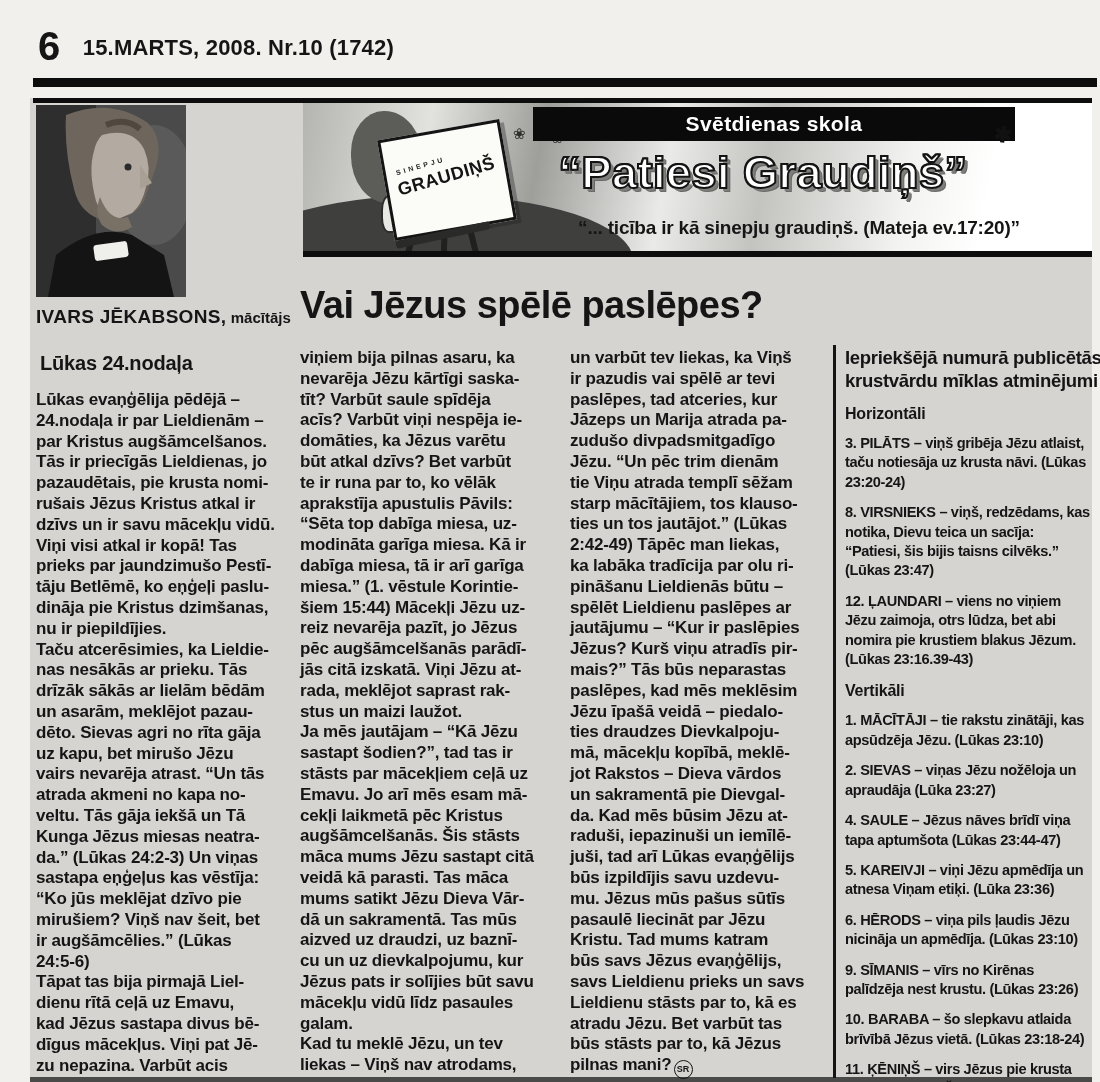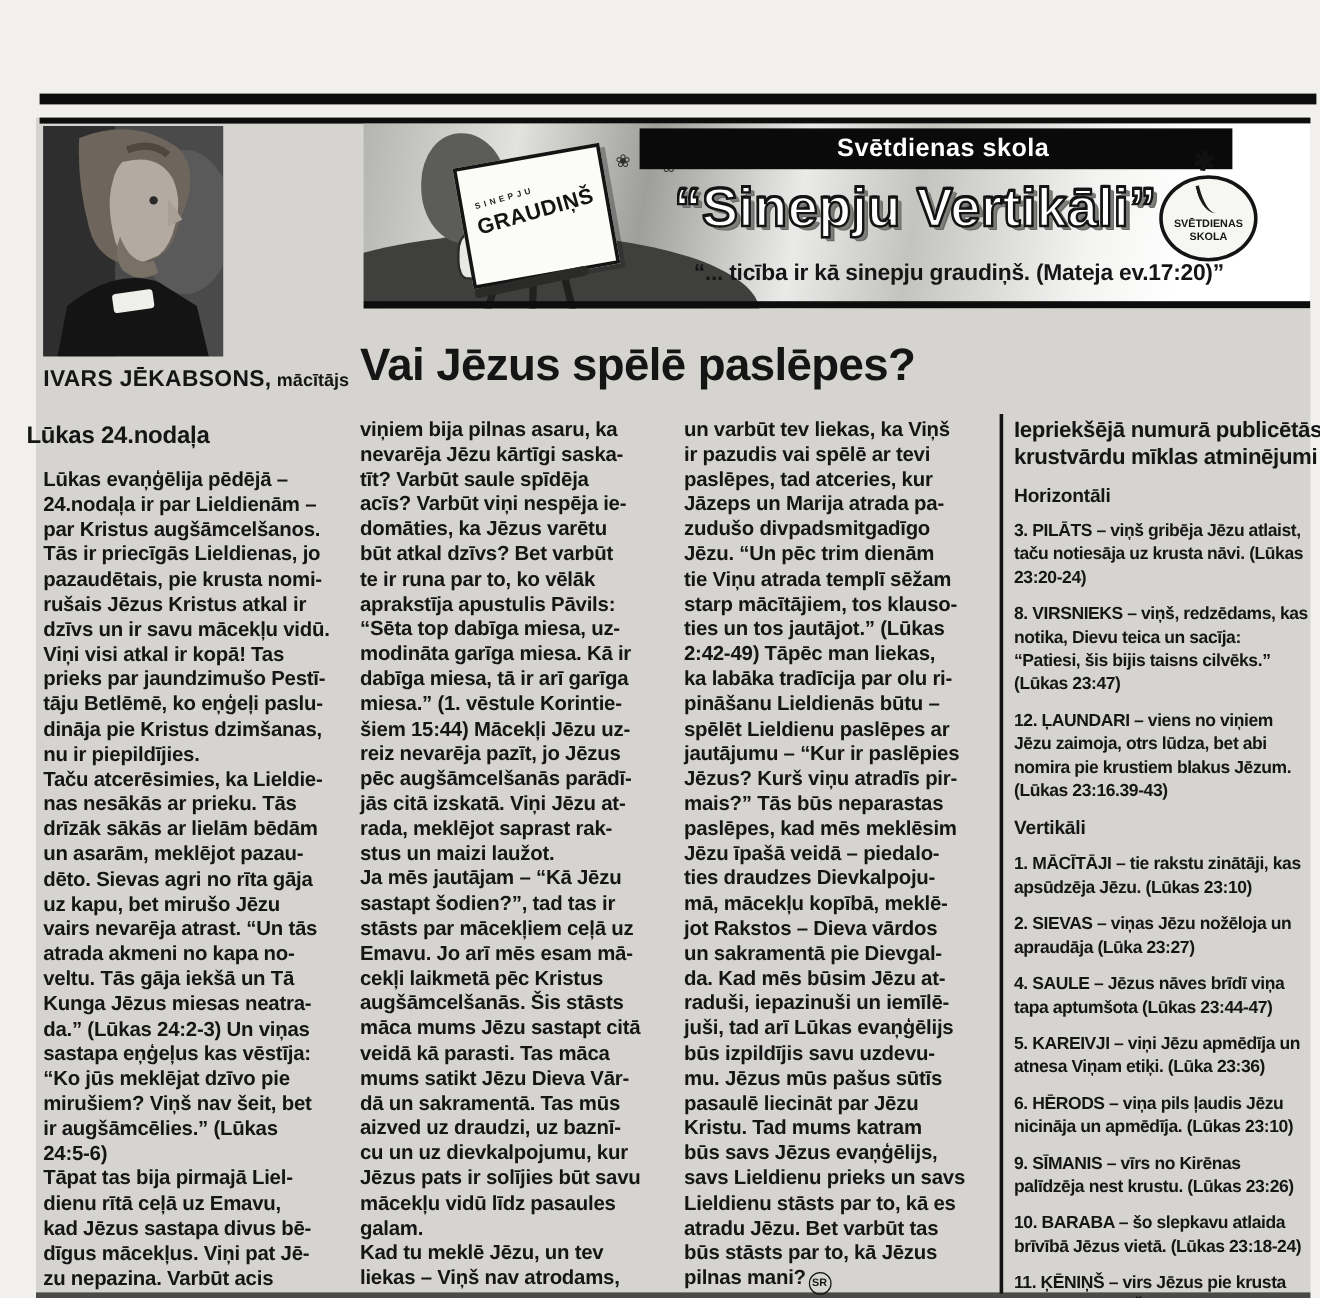--- a/index.html
+++ b/index.html
@@ -17,21 +17,21 @@
   
   .portrait{position:absolute;left:36px;top:105px;width:150px;height:192px;background:#3c3c3c;overflow:hidden;}
   .caption{position:absolute;left:36px;top:306px;white-space:nowrap;}
   .caption .nm{font-size:19px;font-weight:bold;letter-spacing:.3px;}
   .caption .rl{font-size:15px;font-weight:bold;}
   
   .banner{position:absolute;left:303px;top:103px;width:789px;height:154px;overflow:hidden;
     background:linear-gradient(100deg,#b4b4b1 0%,#e2e2df 16%,#9e9e9b 30%,#eaeae8 46%,#c3c3c0 58%,#f3f3f1 76%,#ffffff 86%,#ffffff 100%);}
   .banner-bottomline{position:absolute;left:0;bottom:0;width:100%;height:6px;background:#0d0d0d;}
   .kicker{position:absolute;left:230px;top:4px;width:482px;height:34px;background:#0a0a0a;color:#fff;
-          font-size:21px;font-weight:600;text-align:center;line-height:34px;letter-spacing:.4px;padding-left:12px;}
+          font-size:21px;font-weight:600;text-align:center;line-height:34px;letter-spacing:.4px;}
   .big-title{position:absolute;left:150px;top:44px;width:620px;text-align:center;
      font-size:45px;font-weight:bold;letter-spacing:.5px;color:#fff;
      -webkit-text-stroke:2px #141414;
      text-shadow:3px 3px 0 #7e7e7b,4px 4px 0 #6a6a68,-1px -1px 0 #141414,1px -1px 0 #141414,-1px 1px 0 #141414;}
   .sub-title{position:absolute;left:256px;top:114px;width:480px;text-align:center;
      font-size:19px;font-weight:bold;letter-spacing:-.2px;}
   
   .ground{position:absolute;left:-70px;bottom:-68px;width:400px;height:130px;background:#3f3f3d;border-radius:50%;}
   .tree{position:absolute;left:48px;top:8px;width:72px;height:92px;background:#5c5c59;border-radius:46% 54% 48% 52%;}
   .trunk{position:absolute;left:78px;top:92px;width:16px;height:34px;background:#e8e8e5;border:2px solid #2c2c2a;border-radius:40%;}
@@ -49,40 +49,44 @@
   .f1{left:210px;top:22px;}
   .f2{left:248px;top:26px;}
   
   .logo{position:absolute;left:966px;top:146px;width:76px;height:66px;border:3px solid #141414;border-radius:50%;background:#f6f6f3;}
   .logo .l1{position:absolute;left:0;top:32px;width:100%;text-align:center;font-size:9px;font-weight:bold;letter-spacing:0;}
   .logo .l2{position:absolute;left:0;top:43px;width:100%;text-align:center;font-size:9px;font-weight:bold;}
   .sprout{position:absolute;left:994px;top:122px;font-size:22px;font-weight:bold;color:#111;transform:rotate(8deg);}
   .stem{position:absolute;left:1000px;top:150px;width:10px;height:26px;border-left:3px solid #1a1a1a;border-radius:0 0 0 90%;transform:rotate(-14deg);}
   
   .headline{position:absolute;left:300px;top:284px;font-size:38px;font-weight:bold;letter-spacing:-.5px;}
-  .sec-head{position:absolute;left:22px;top:352px;font-size:20px;font-weight:bold;letter-spacing:-.2px;}
+  .sec-head{position:absolute;left:40px;top:352px;font-size:20px;font-weight:bold;letter-spacing:-.2px;}
   .col{position:absolute;white-space:pre;font-size:17px;font-weight:bold;line-height:20.8px;letter-spacing:-.2px;}
   .col1{left:36px;top:390px;width:256px;}
   .col2{left:300px;top:348px;width:262px;}
   .col3{left:570px;top:348px;width:260px;}
   .lastline{position:absolute;left:570px;top:1055px;font-size:17px;font-weight:bold;letter-spacing:-.2px;white-space:nowrap;}
   .sr{display:inline-block;width:17px;height:17px;border:1.5px solid #141414;border-radius:50%;
       font-size:9px;font-weight:bold;line-height:17px;text-align:center;letter-spacing:0;vertical-align:-2px;margin-left:2px;}
   .vrule{position:absolute;left:833px;top:345px;width:3px;height:733px;background:#141414;}
   
   .cw{position:absolute;left:845px;top:346px;width:247px;}
   .cw-title{white-space:pre;font-size:18.5px;font-weight:600;line-height:23px;letter-spacing:-.3px;}
   .cw-head{font-size:16px;font-weight:bold;margin-top:13px;margin-bottom:3px;letter-spacing:-.2px;}
   .cw-entry{white-space:pre;font-size:14.6px;font-weight:bold;line-height:19.4px;letter-spacing:-.35px;margin-top:11px;}
 </style>
 </head>
 <body>
 
 <div id="page">
 
+  <div class="masthead">
+    <span class="pageno">6</span>
+    <span class="issue">15.MARTS, 2008.  Nr.10 (1742)</span>
+  </div>
   <div class="toprule"></div>
 
   <div class="panel">
     <div class="panel-topline"></div>
     <div class="panel-bottomline"></div>
   </div>
 
   <div class="portrait">
     <svg width="150" height="192" viewBox="0 0 150 192">
       <rect x="0" y="0" width="150" height="192" fill="#4a4a4a"></rect>
@@ -112,31 +116,26 @@
     <div class="leg l3"></div>
     <div class="canvas-sign">
       <div class="tiny">SINEPJU</div>
       <div class="word">GRAUDIŅŠ</div>
     </div>
     <div class="tray"></div>
     <div class="flower f1">❀</div>
     <div class="flower f2">❀</div>
 
     <div class="kicker">Svētdienas skola</div>
-    <div class="big-title">“Sinepju Vertikāli”</div>
+    <div class="big-title">“Patiesi Graudiņš”</div>
     <div class="sub-title">“... ticība ir kā sinepju graudiņš. (Mateja ev.17:20)”</div>
     <div class="banner-bottomline"></div>
   </div>
 
   <div class="sprout">✱</div>
-  <div class="logo">
-    <div class="stem" style="left:30px;top:4px;position:absolute;"></div>
-    <div class="l1">SVĒTDIENAS</div>
-    <div class="l2">SKOLA</div>
-  </div>
 
   <div class="headline">Vai Jēzus spēlē paslēpes?</div>
   <div class="sec-head">Lūkas 24.nodaļa</div>
 
   <div class="col col1">Lūkas evaņģēlija pēdējā –
 24.nodaļa ir par Lieldienām –
 par Kristus augšāmcelšanos.
 Tās ir priecīgās Lieldienas, jo
 pazaudētais, pie krusta nomi-
 rušais Jēzus Kristus atkal ir

